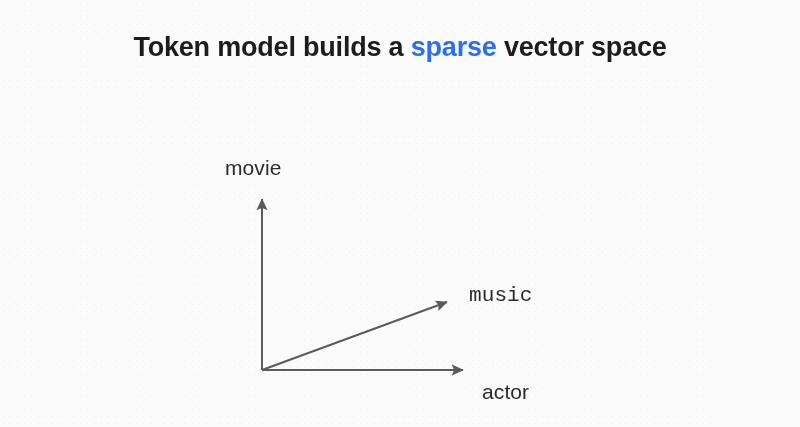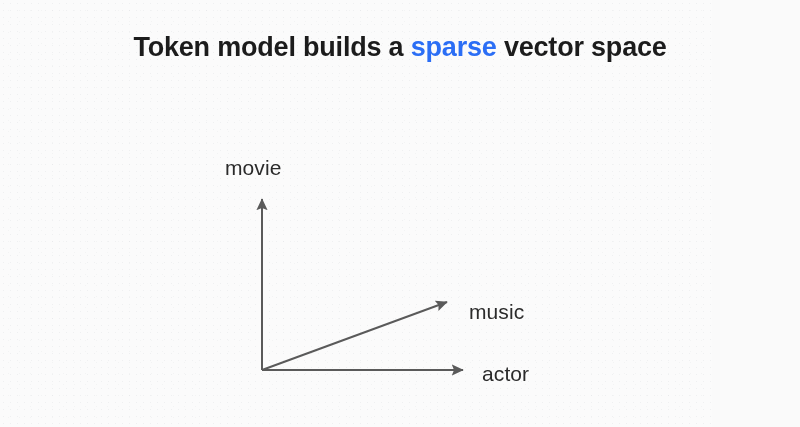--- a/index.html
+++ b/index.html
@@ -83,25 +83,26 @@
     color: #2b2b2b;
     white-space: nowrap;
     letter-spacing: 0.1px;
   }
   #label-movie {
     left: 225px;
     top: 156px;
   }
   #label-music {
     left: 469px;
-    top: 300px;
+    top: 284px;
+    font-family: Liberation Mono, monospace;
   }
   #label-actor {
     left: 482px;
-    top: 362px;
+    top: 380px;
   }
 </style>
 </head>
 <body>
 
 <div id="slide">
 
   <div id="noise-layer"></div>
 
   <div id="title-block">

